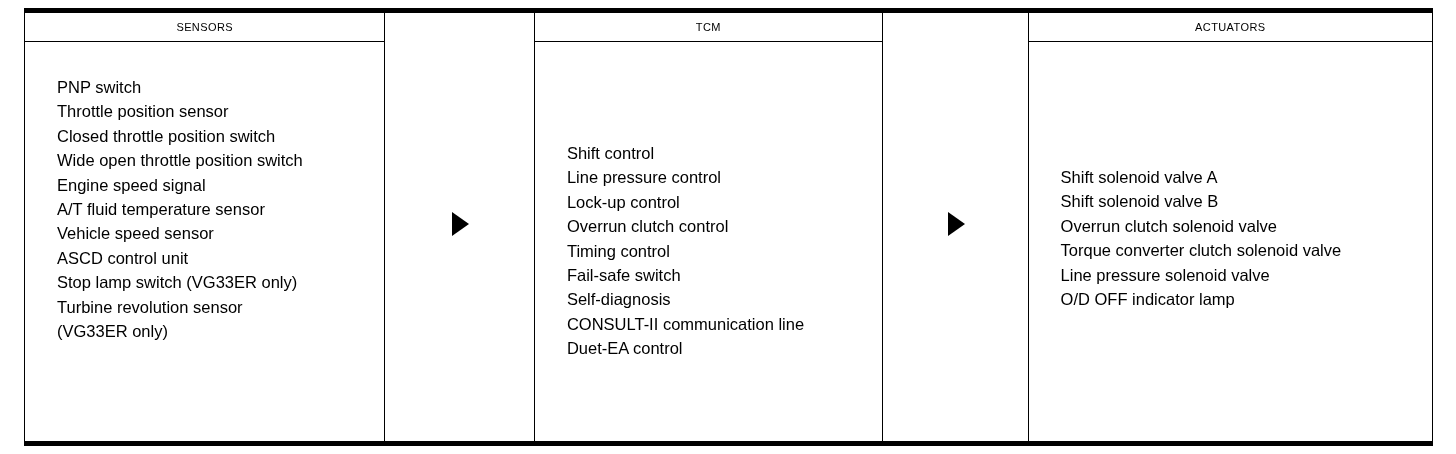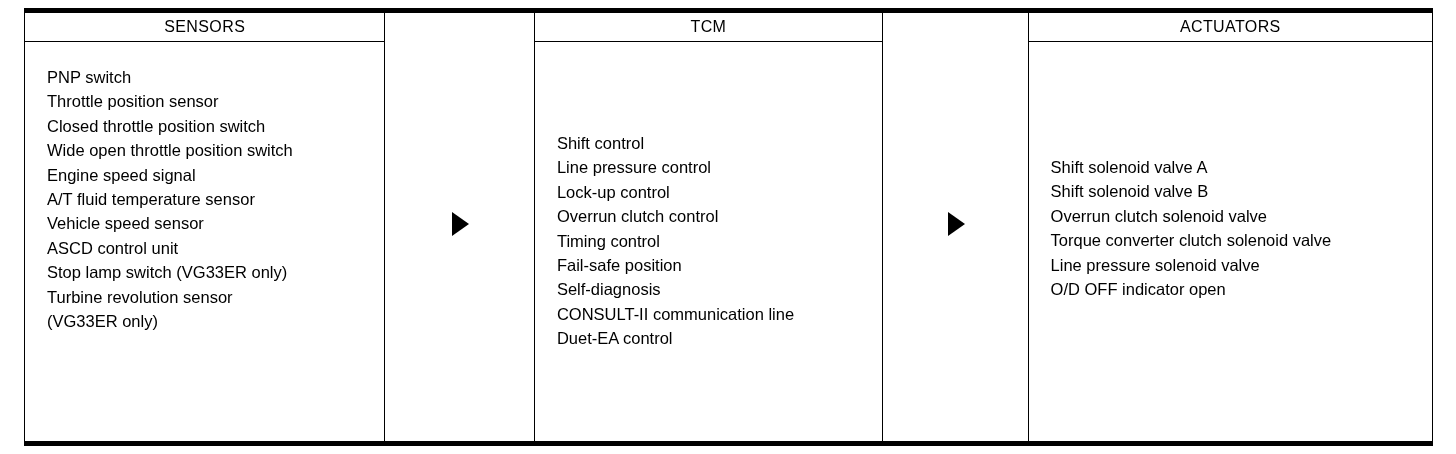--- a/index.html
+++ b/index.html
@@ -56,35 +56,35 @@
   }
   .col-sensors   { width: 377px; }
   .col-tcm       { width: 364px; }
   .col-actuators { width: 423px; }
 
   .col-header {
     flex: 0 0 auto;
     height: 28px;
     line-height: 28px;
     text-align: center;
-    font-size: 16px;
+    font-size: 11px;
     letter-spacing: 0.4px;
     border-bottom: 1.6px solid #000000;
   }
 
   .col-body {
     flex: 1 1 auto;
     position: relative;
     padding: 0 0 0 16px;
     box-sizing: border-box;
   }
 
   .item-list {
     list-style: none;
-    margin: 6px;
+    margin: 16px;
     padding: 0;
     font-size: 16.5px;
     line-height: 24.4px;
   }
   .item-list li {
     white-space: nowrap;
   }
   .item-list li.wrap {
     white-space: normal;
   }
@@ -149,42 +149,42 @@
 
     <div class="col col-tcm">
       <div class="col-header">TCM</div>
       <div class="col-body body-tcm">
         <ul class="item-list">
           <li>Shift control</li>
           <li>Line pressure control</li>
           <li>Lock-up control</li>
           <li>Overrun clutch control</li>
           <li>Timing control</li>
-          <li>Fail-safe position</li>
+          <li>Fail-safe switch</li>
           <li>Self-diagnosis</li>
           <li>CONSULT-II communication line</li>
           <li>Duet-EA control</li>
         </ul>
       </div>
     </div>
 
     <div class="gap gap-2">
       <div class="arrow-glyph"></div>
     </div>
 
     <div class="col col-actuators">
       <div class="col-header">ACTUATORS</div>
       <div class="col-body body-actuators">
         <ul class="item-list">
           <li>Shift solenoid valve A</li>
           <li>Shift solenoid valve B</li>
           <li>Overrun clutch solenoid valve</li>
           <li class="wrap">Torque converter clutch solenoid valve</li>
           <li>Line pressure solenoid valve</li>
-          <li>O/D OFF indicator open</li>
+          <li>O/D OFF indicator lamp</li>
         </ul>
       </div>
     </div>
 
   </div>
 
   <div class="rule-thick rule-bottom"></div>
 
 </div>
 

